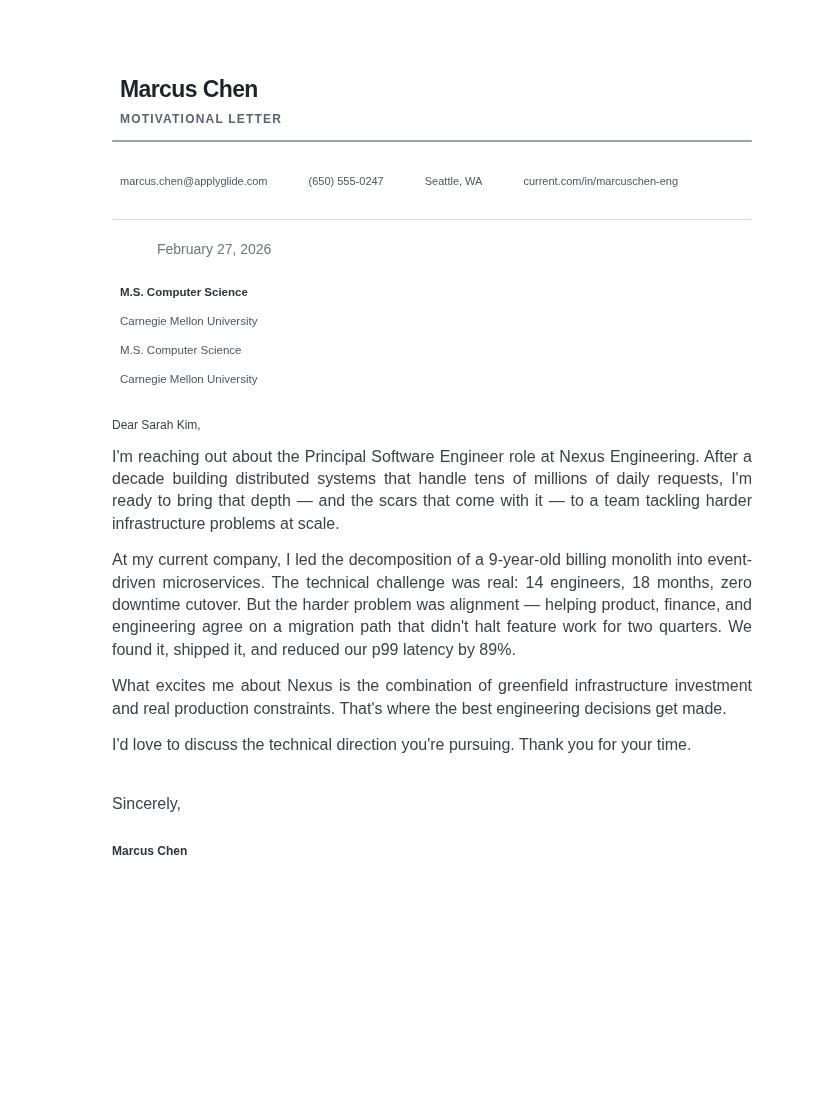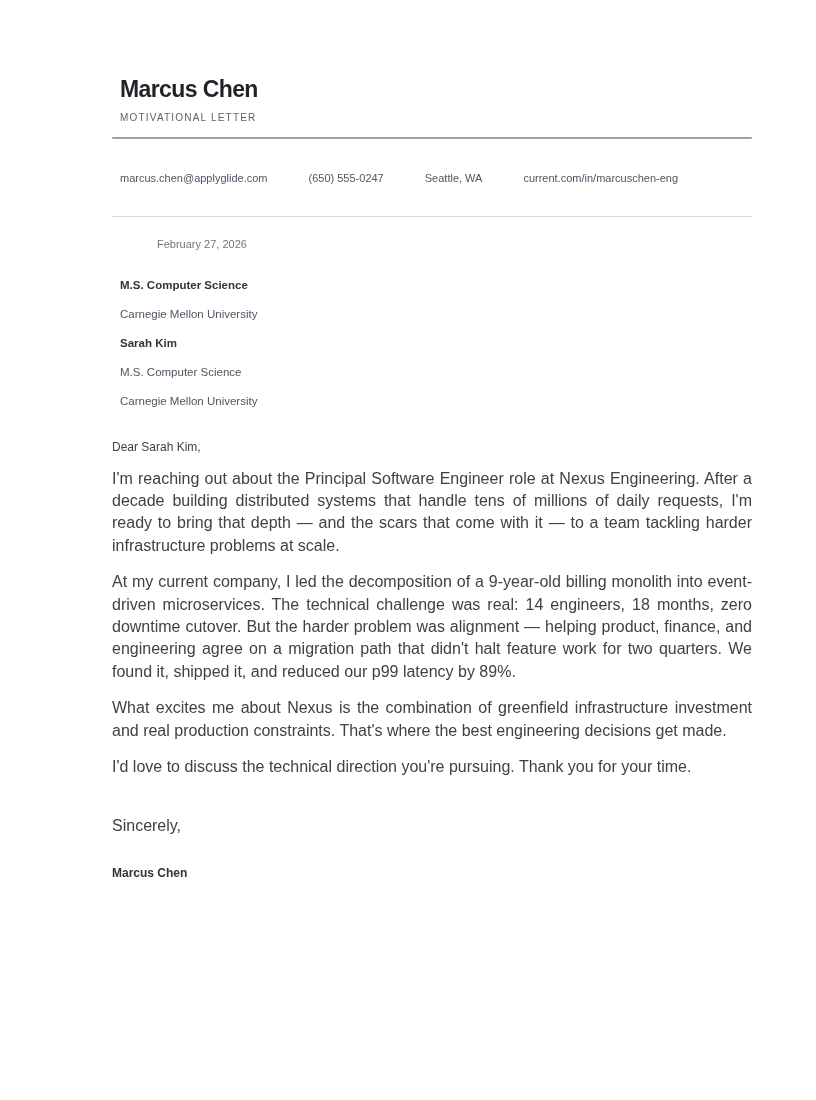--- a/index.html
+++ b/index.html
@@ -20,22 +20,22 @@
   }
   
   .name-title {
     font-size: 23px;
     font-weight: 700;
     letter-spacing: -0.6px;
     color: #1f2328;
     line-height: 1.2;
   }
   .doc-type {
-    font-size: 10px;
-    font-weight: 400;
+    font-size: 12px;
+    font-weight: 700;
     letter-spacing: 1.2px;
     color: #5a6370;
     margin-top: 7px;
   }
   .rule-dark {
     border: none;
     border-top: 2px solid #9aa2ae;
     margin-top: 14px;
   }
   .contact-row {
@@ -46,21 +46,21 @@
     color: #4d5663;
     padding: 17px 0 16px 0;
   }
   .rule-light {
     border: none;
     border-top: 1px solid #d9dbdd;
   }
   
   .letter-date {
     margin-top: 21px;
-    font-size: 11px;
+    font-size: 14px;
     color: #6e757e;
     padding-left: 45px;
   }
   .recipient-block {
     margin-top: 25px;
     font-size: 11.5px;
     line-height: 21px;
     color: #4d5663;
   }
   .recipient-block .bold-line {
@@ -112,21 +112,20 @@
     <span>current.com/in/marcuschen-eng</span>
   </div>
 
   <hr class="rule-light">
 
   <div class="letter-date">February 27, 2026</div>
 
   <div class="recipient-block">
     <div class="bold-line">M.S. Computer Science</div>
     <div>Carnegie Mellon University</div>
-    <div class="bold-line">Sarah Kim</div>
     <div>M.S. Computer Science</div>
     <div>Carnegie Mellon University</div>
   </div>
 
   <p class="salutation">Dear Sarah Kim,</p>
 
   <p class="body-paragraph">I'm reaching out about the Principal Software Engineer role at Nexus Engineering. After a decade building distributed systems that handle tens of millions of daily requests, I'm ready to bring that depth — and the scars that come with it — to a team tackling harder infrastructure problems at scale.</p>
 
   <p class="body-paragraph">At my current company, I led the decomposition of a 9-year-old billing monolith into event-driven microservices. The technical challenge was real: 14 engineers, 18 months, zero downtime cutover. But the harder problem was alignment — helping product, finance, and engineering agree on a migration path that didn't halt feature work for two quarters. We found it, shipped it, and reduced our p99 latency by 89%.</p>
 

